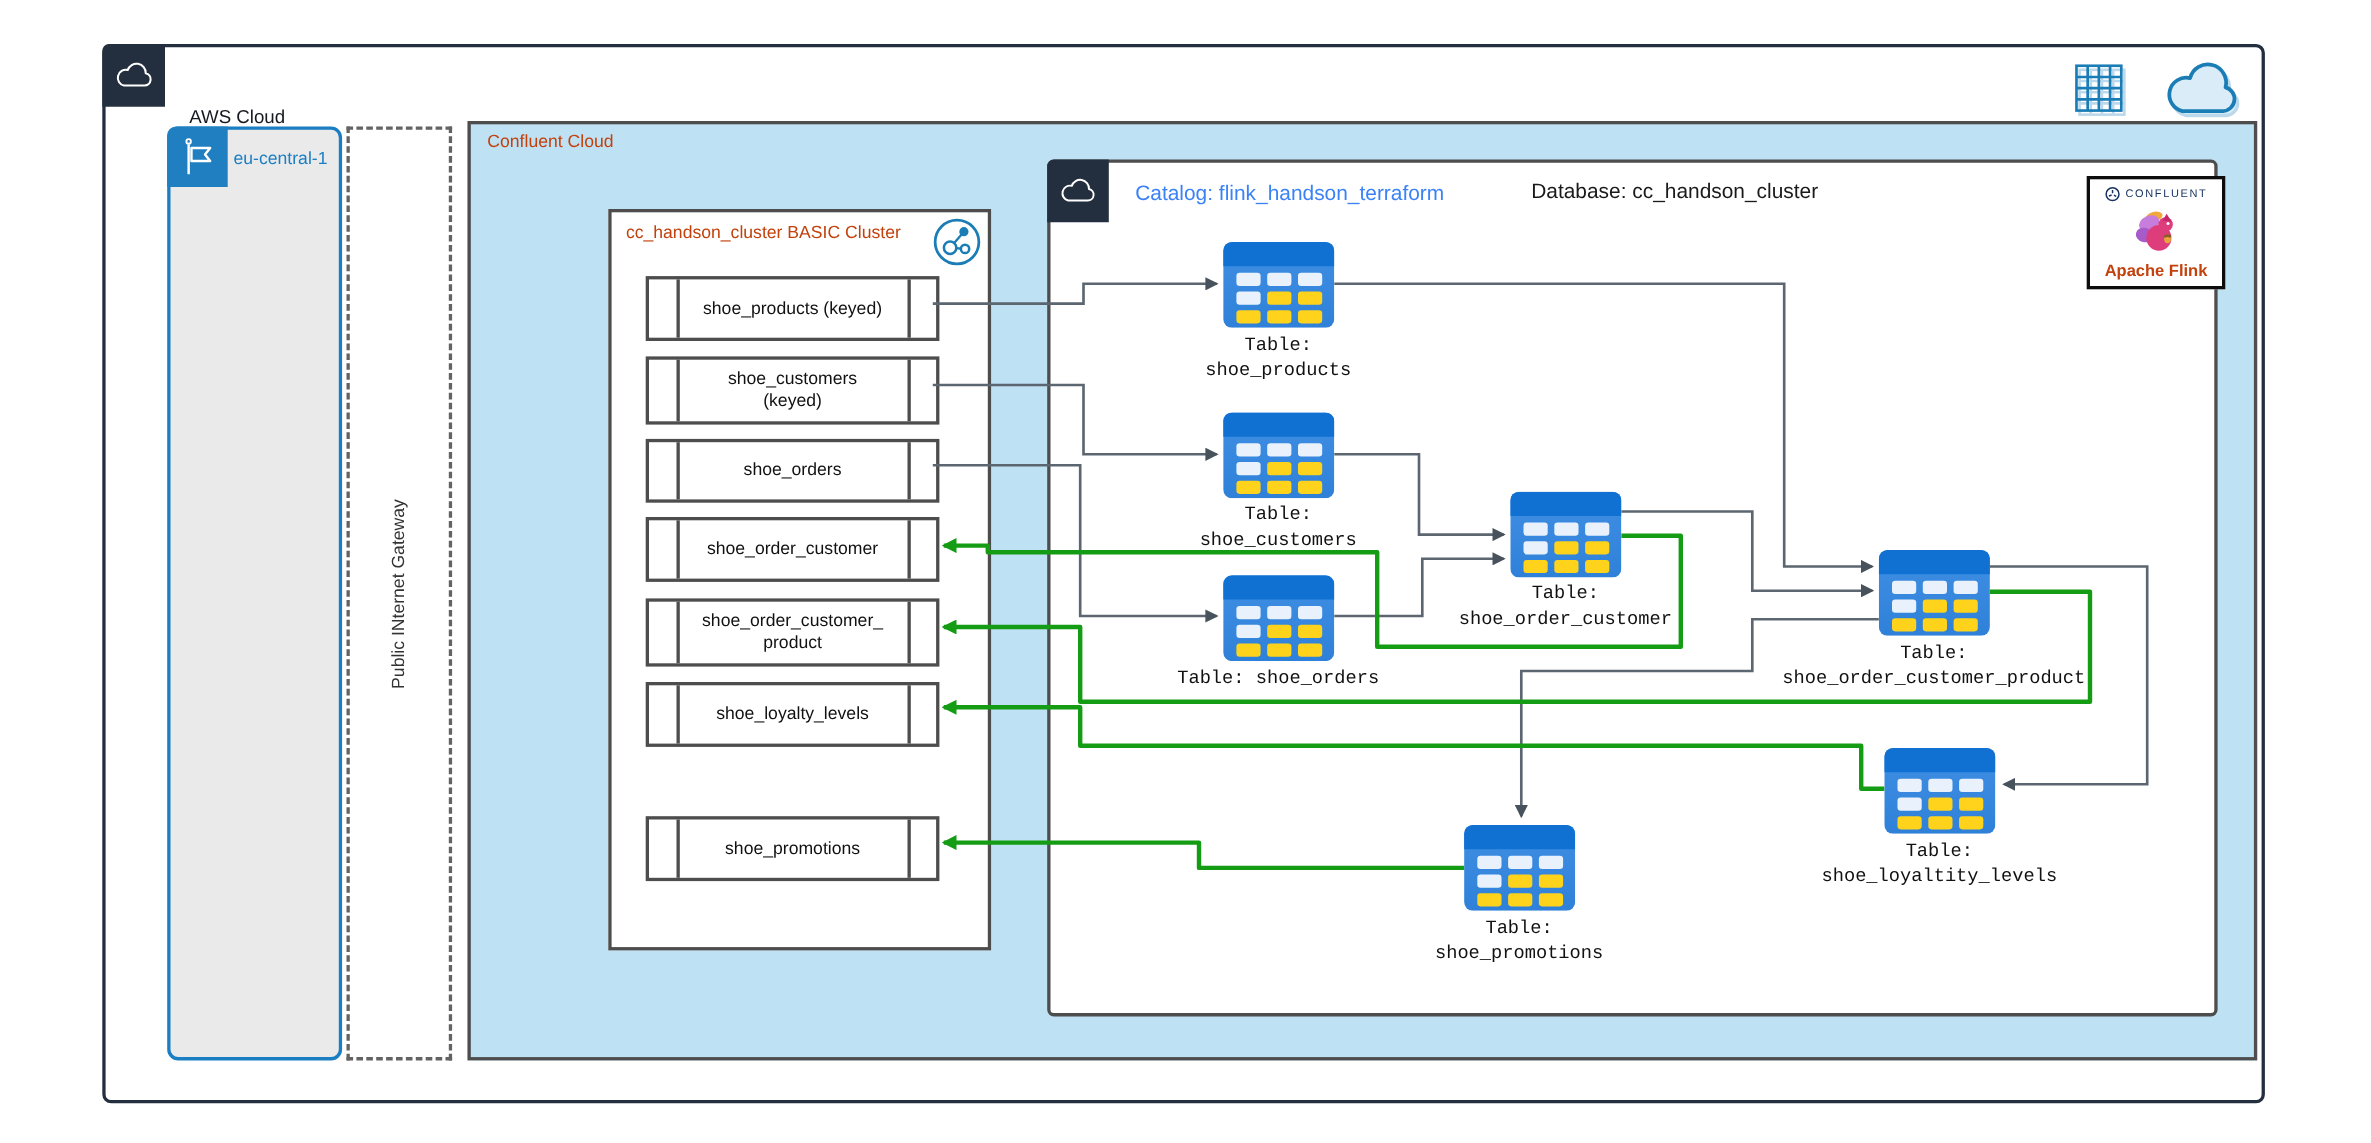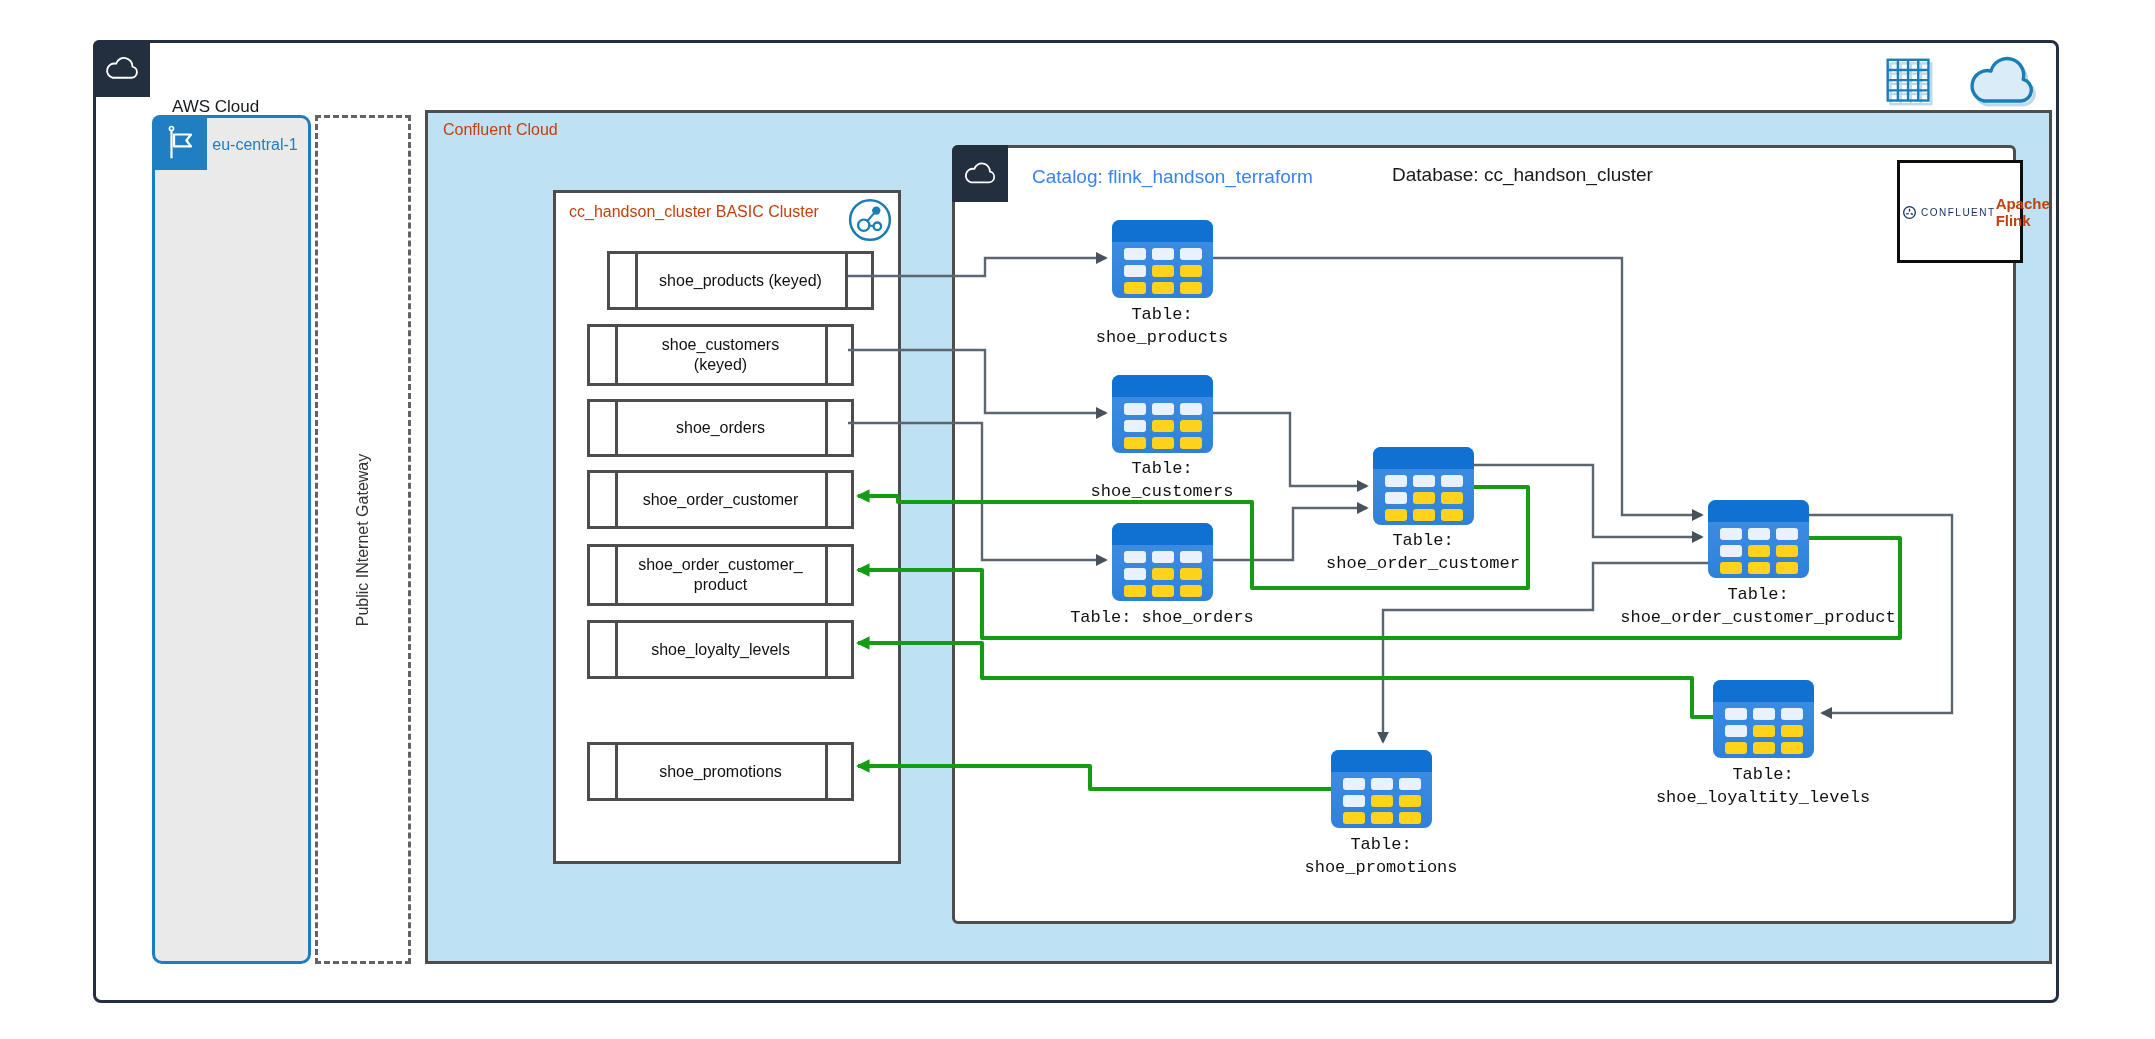--- a/index.html
+++ b/index.html
@@ -30,21 +30,21 @@
   .topic .dl{left:25px;} .topic .dr{right:23px;}
   .topic .lbl{font-size:16px;color:#111;line-height:1.25;width:180px;}
   .l1,.l2{display:block;}
   .l2:empty{display:none;}
   
   .catalog-box{left:952px;top:145px;width:1058px;height:773px;background:#fff;border:3px solid #4D4D4D;border-radius:6px;z-index:3;}
   .catalog-badge{left:952px;top:145px;width:56px;height:57px;background:#232F3E;border-radius:6px 0 0 0;display:flex;align-items:center;justify-content:center;z-index:4;}
   .catalog-title{left:1032px;top:166px;font-size:19px;color:#3b82f6;z-index:4;}
   .catalog-db{left:1392px;top:164px;font-size:19px;color:#1a1a1a;z-index:4;}
   
-  .logo-box{left:1897px;top:160px;width:126px;height:103px;background:#fff;border:3px solid #0d0d0d;display:flex;flex-direction:row;align-items:center;justify-content:space-between;padding:6px 2px 5px;box-sizing:border-box;z-index:4;}
+  .logo-box{left:1897px;top:160px;width:126px;height:103px;background:#fff;border:3px solid #0d0d0d;display:flex;flex-direction:column;align-items:center;justify-content:space-between;padding:6px 2px 5px;box-sizing:border-box;z-index:4;}
   .logo-row{display:flex;align-items:center;gap:4px;}
   .logo-word{font-size:10px;letter-spacing:1.5px;color:#173361;}
   .logo-product{font-size:15px;font-weight:bold;color:#c2410c;}
   
   .tbl-icon{position:absolute;z-index:4;}
   .tbl-label{position:absolute;width:340px;text-align:center;font-size:17px;color:#111;line-height:1.35;z-index:4;font-family:Liberation Mono, monospace;}
   
   #edges{position:absolute;left:0;top:0;z-index:5;pointer-events:none;}
 </style>
 </head>
@@ -110,21 +110,21 @@
     <svg width="46" height="46" viewBox="0 0 44 44">
       <circle cx="22" cy="22" r="19" fill="#fff" stroke="#1A7DB5" stroke-width="2.4"></circle>
       <line x1="16" y1="27" x2="28" y2="13" stroke="#1A7DB5" stroke-width="2"></line>
       <line x1="16" y1="27" x2="29" y2="28" stroke="#1A7DB5" stroke-width="2"></line>
       <circle cx="16" cy="27" r="5.4" fill="#fff" stroke="#1A7DB5" stroke-width="2.2"></circle>
       <circle cx="28" cy="13" r="4" fill="#1A7DB5"></circle>
       <circle cx="29" cy="28" r="3.6" fill="#fff" stroke="#1A7DB5" stroke-width="2.2"></circle>
     </svg>
   </div>
 
-  <div class="abs topic" style="top:251px;height:53px;margin-left:20px;">
+  <div class="abs topic" style="top:251px;height:53px;">
     <i class="dl"></i>
       <i class="dr"></i>
     <span class="lbl">
         <span class="l1">shoe_products (keyed)</span>
       </span>
   </div>
   <div class="abs topic" style="top:324px;height:56px;">
     <i class="dl"></i>
       <i class="dr"></i>
     <span class="lbl">

